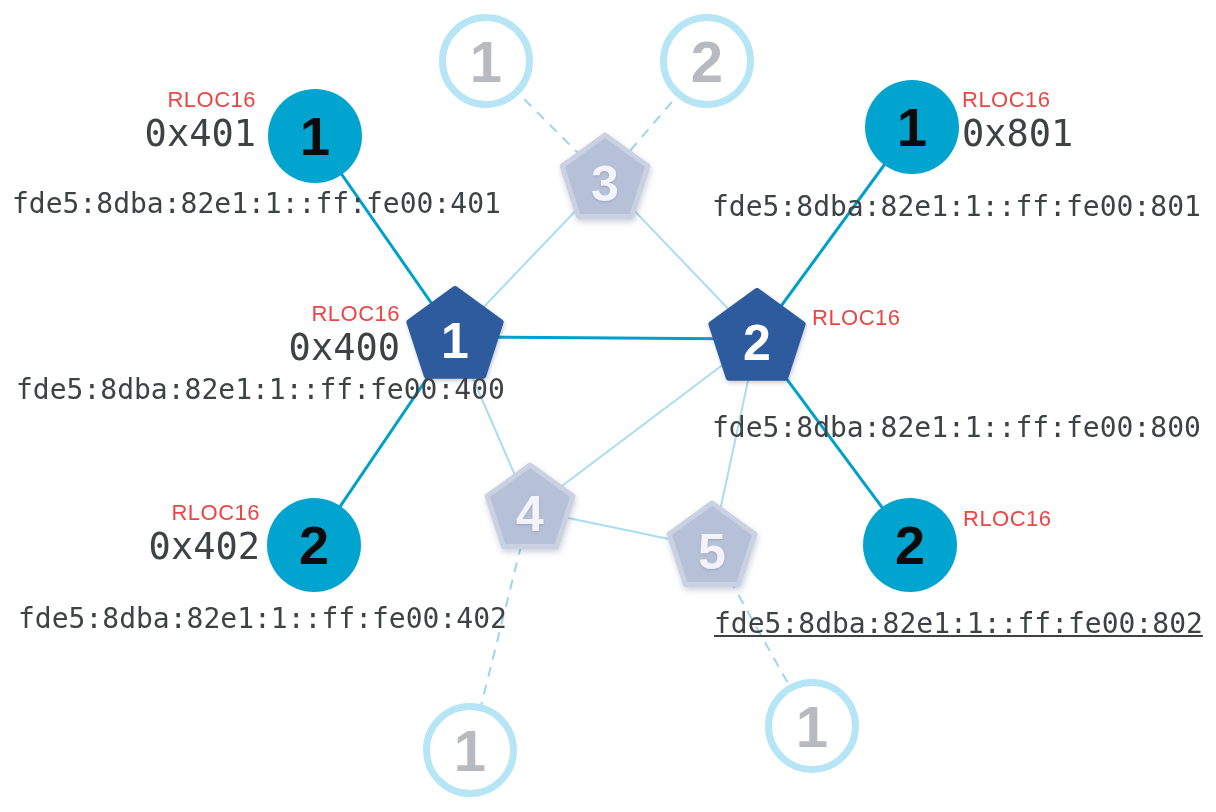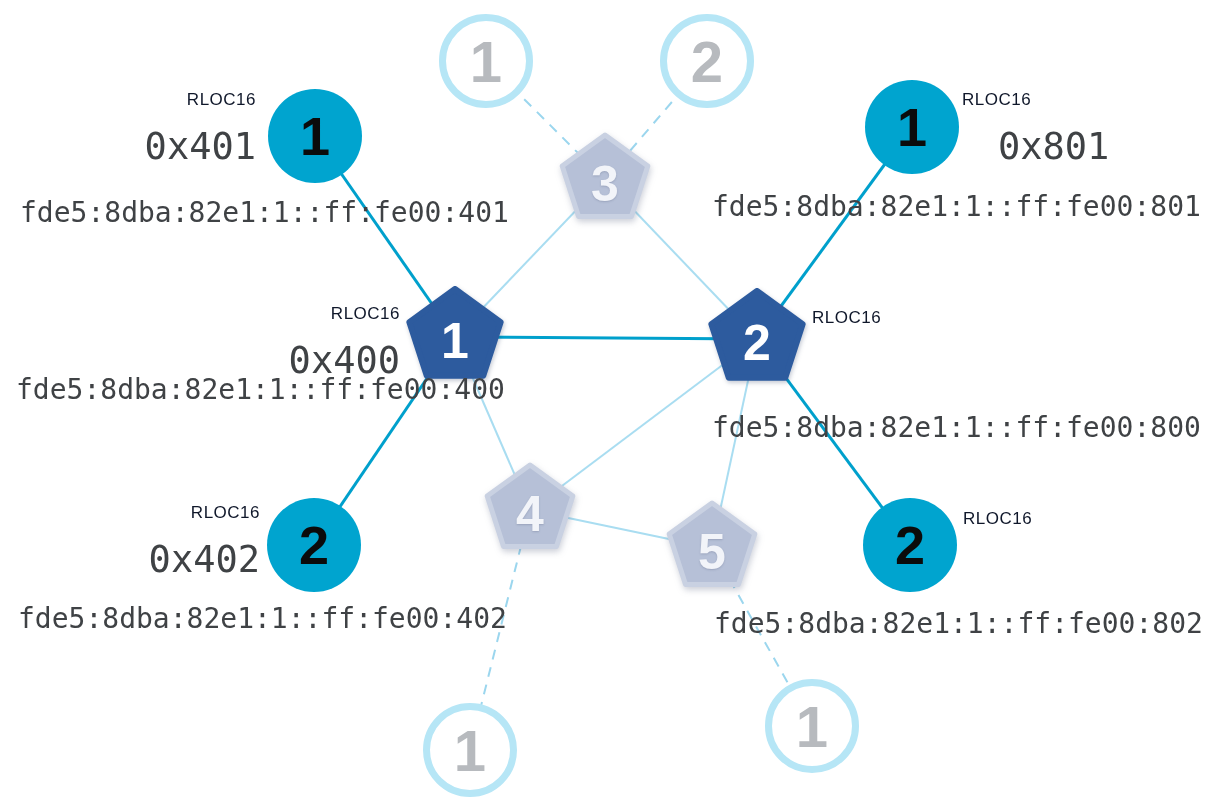--- a/index.html
+++ b/index.html
@@ -36,25 +36,25 @@
   .pentagon.active svg{filter:drop-shadow(1px 2px 2px rgba(20,40,80,0.25));}
   .pentagon.faded svg{filter:drop-shadow(1px 3px 3px rgba(90,100,130,0.30));}
   .pentagon .num{color:#ffffff;font-size:50px;padding-top:4px;}
   .pentagon.faded .num{color:#f2f4f9;text-shadow:0 1px 2px rgba(70,80,110,0.25);}
 
   
   .node-label{position:absolute;}
   .node-label.align-right{text-align:right;}
   .node-label.align-left{text-align:left;}
   .rloc-label{
-    font-size:17px;line-height:20px;color:#0f172a;letter-spacing:0.5px;
+    font-size:22px;line-height:20px;color:#ef4444;letter-spacing:0.5px;
   }
   .rloc-hex{
     font-family:"DejaVu Sans Mono", monospace;
-    font-size:37px;line-height:40px;color:#3f4245;margin-top:17px;padding-left:36px;
+    font-size:37px;line-height:40px;color:#3f4245;margin-top:4px;
   }
   .ipv6{
     position:absolute;
     font-family:"DejaVu Sans Mono", monospace;
     font-size:28px;line-height:32px;color:#3f4245;white-space:nowrap;
   }
 </style>
 </head>
 <body>
 
@@ -155,20 +155,20 @@
     <div class="rloc-label">RLOC16</div>
     <div class="rloc-hex">0x801</div>
   </div>
   <div class="node-label align-left" style="left:812px;top:308px;">
     <div class="rloc-label">RLOC16</div>
   </div>
   <div class="node-label align-left" style="left:963px;top:509px;">
     <div class="rloc-label">RLOC16</div>
   </div>
 
-  <div class="ipv6" style="left:20px;top:188px;margin-top:9px;">fde5:8dba:82e1:1::ff:fe00:401</div>
+  <div class="ipv6" style="left:12px;top:188px;">fde5:8dba:82e1:1::ff:fe00:401</div>
   <div class="ipv6" style="left:16px;top:374px;">fde5:8dba:82e1:1::ff:fe00:400</div>
   <div class="ipv6" style="left:18px;top:603px;">fde5:8dba:82e1:1::ff:fe00:402</div>
   <div class="ipv6" style="left:712px;top:191px;">fde5:8dba:82e1:1::ff:fe00:801</div>
   <div class="ipv6" style="left:712px;top:412px;">fde5:8dba:82e1:1::ff:fe00:800</div>
-  <div class="ipv6" style="left:714px;top:608px;">fde5:8dba:82e1:1::ff:fe00:802</div>
+  <div class="ipv6" style="left:714px;top:608px;text-decoration:underline;">fde5:8dba:82e1:1::ff:fe00:802</div>
 
 </div>
 
 </body></html>

